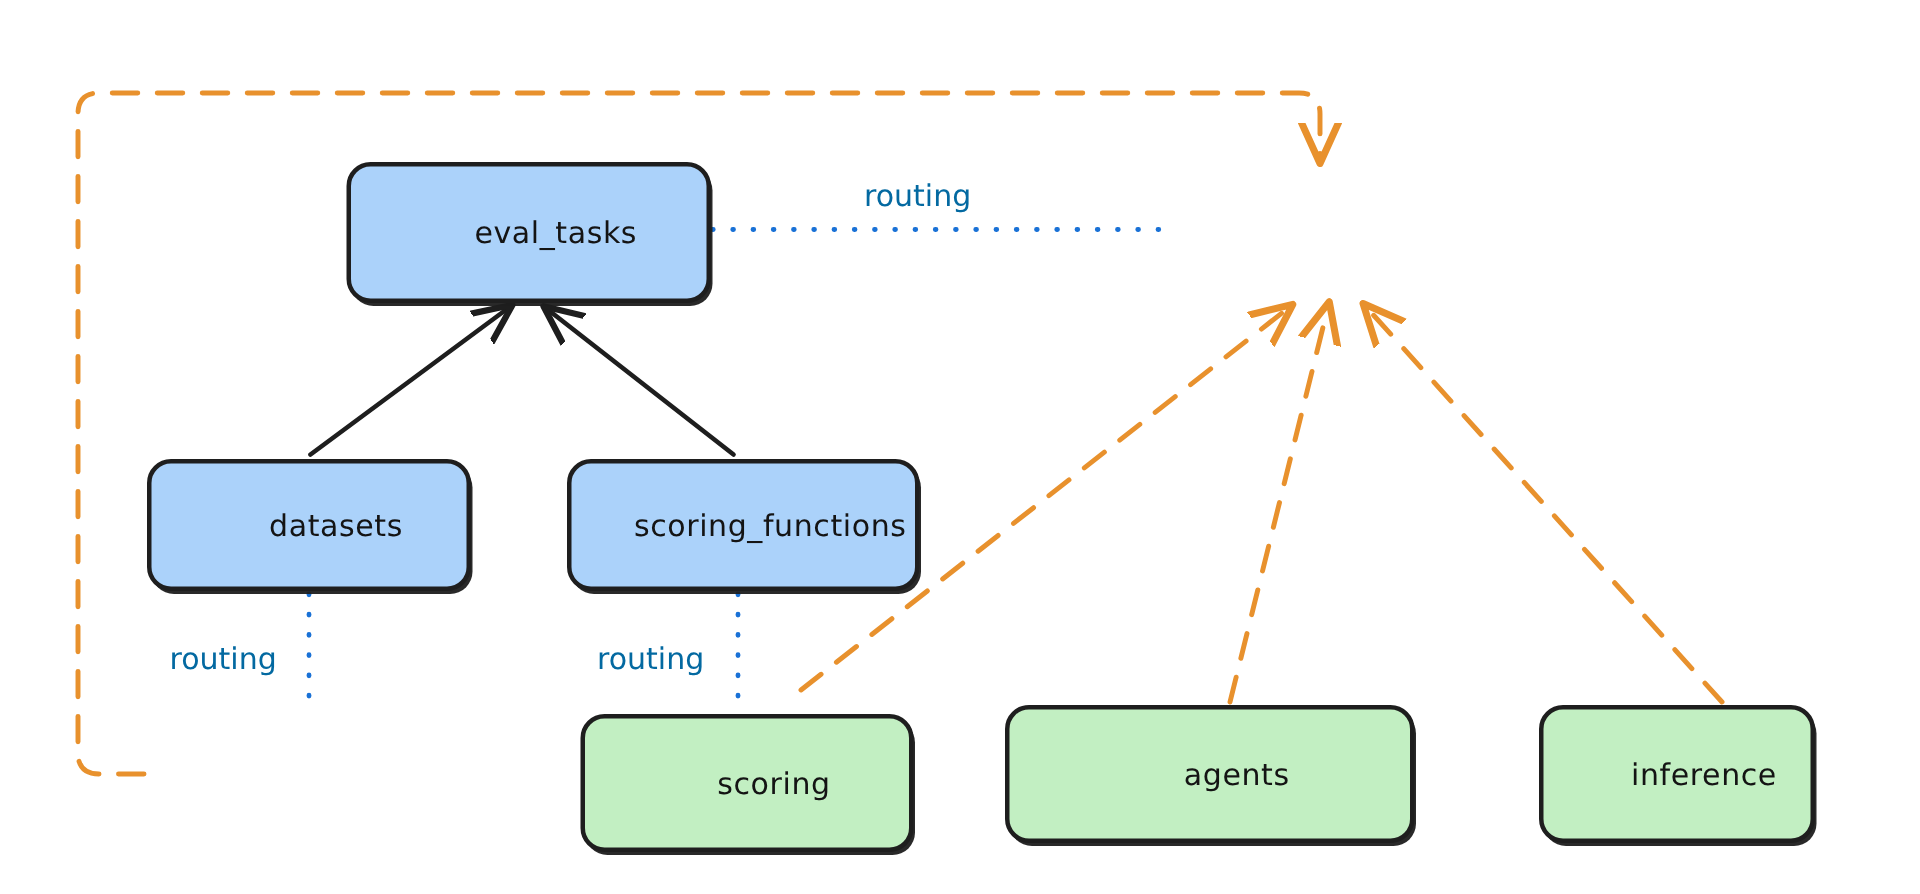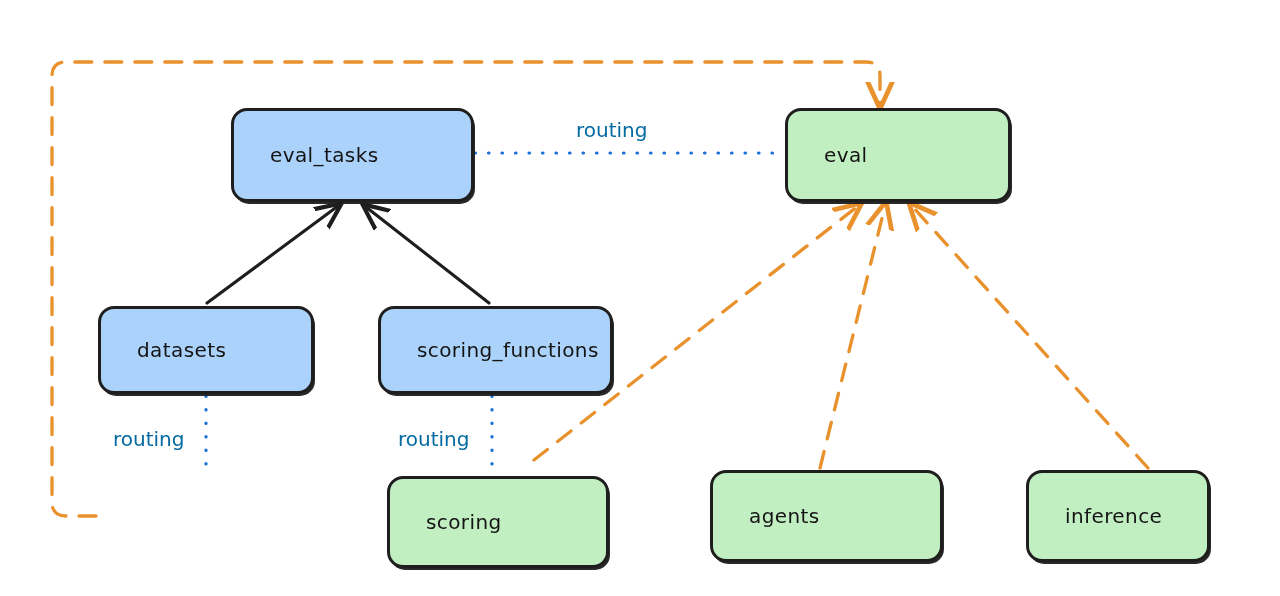--- a/index.html
+++ b/index.html
@@ -26,21 +26,21 @@
     height: 596px;
     pointer-events: none;
   }
   .node {
     position: absolute;
     box-sizing: border-box;
     border: 3px solid #1e1e1e;
     border-radius: 16px;
     display: flex;
     align-items: center;
-    justify-content: flex-start;
+    justify-content: center;
     box-shadow: 2px 3px 0 -1px rgba(30,30,30,0.95);
     padding-left: 36px;
   }
   .node.blue {
     background: #ABD2FA;
   }
   .node.green {
     background: #C2EFC2;
   }
   .node-label {
@@ -110,38 +110,35 @@
 
     <g>
       <path d="M 1148 468 L 912 206" fill="none" stroke="#E8912D" stroke-width="3.3" stroke-linecap="round" stroke-dasharray="17 13" marker-end="url(#arrow-orange)"></path>
     </g>
   </svg>
 
   <div class="node blue" style="left:231px; top:108px; width:243px; height:94px;">
     <span class="node-label">eval_tasks</span>
   </div>
 
-  <div class="node green" style="left:785px; top:108px; width:226px; height:94px;">
-    <span class="node-label">eval</span>
-  </div>
 
   <div class="node blue" style="left:98px; top:306px; width:216px; height:88px;">
     <span class="node-label">datasets</span>
   </div>
 
   <div class="node blue" style="left:378px; top:306px; width:235px; height:88px;">
     <span class="node-label">scoring_functions</span>
   </div>
 
 
   <div class="node green" style="left:387px; top:476px; width:222px; height:92px;">
     <span class="node-label">scoring</span>
   </div>
 
-  <div class="node green" style="left:710px; top:470px; width:233px; height:92px;">
+  <div class="node green" style="left:670px; top:470px; width:273px; height:92px;">
     <span class="node-label">agents</span>
   </div>
 
   <div class="node green" style="left:1026px; top:470px; width:184px; height:92px;">
     <span class="node-label">inference</span>
   </div>
 
   <div class="edge-label" style="left:576px; top:118px;">routing</div>
 
   <div class="edge-label" style="left:113px; top:427px;">routing</div>

